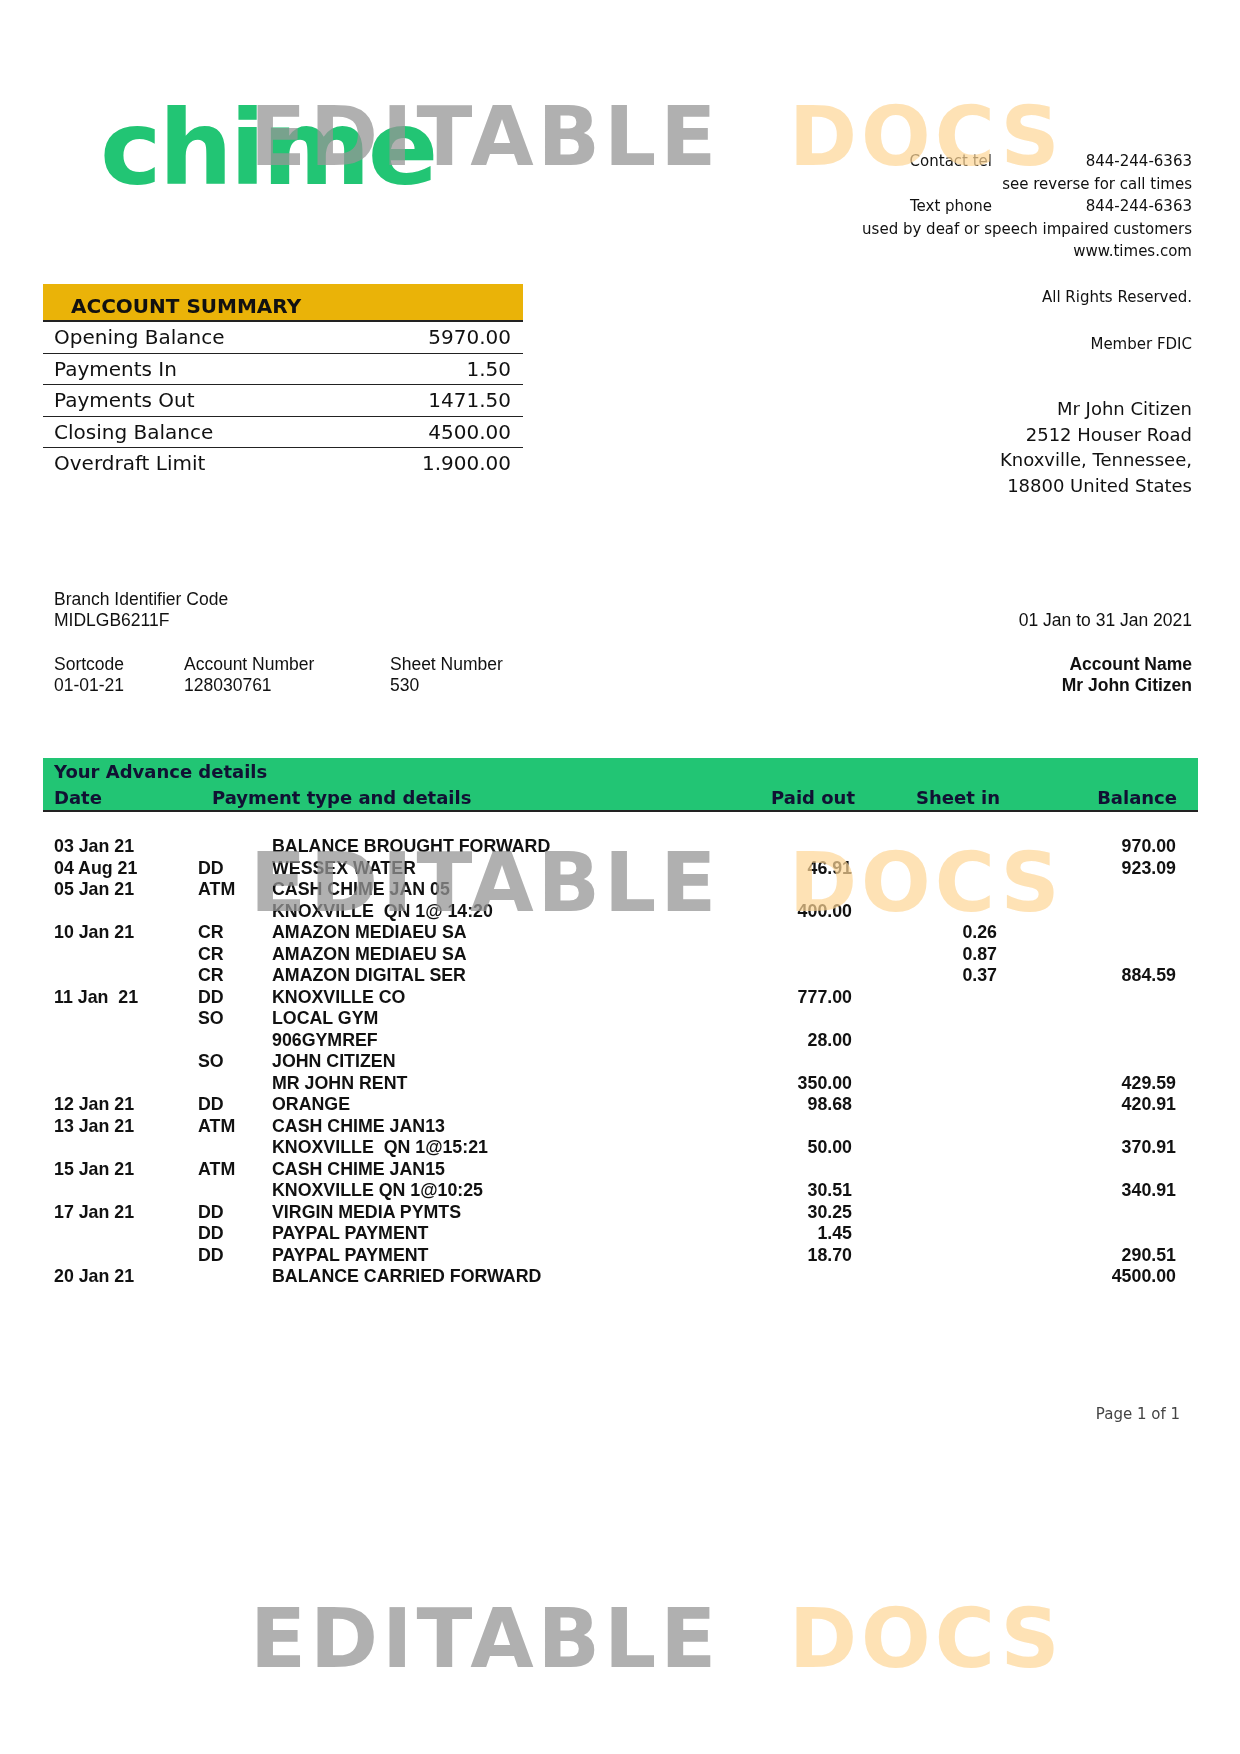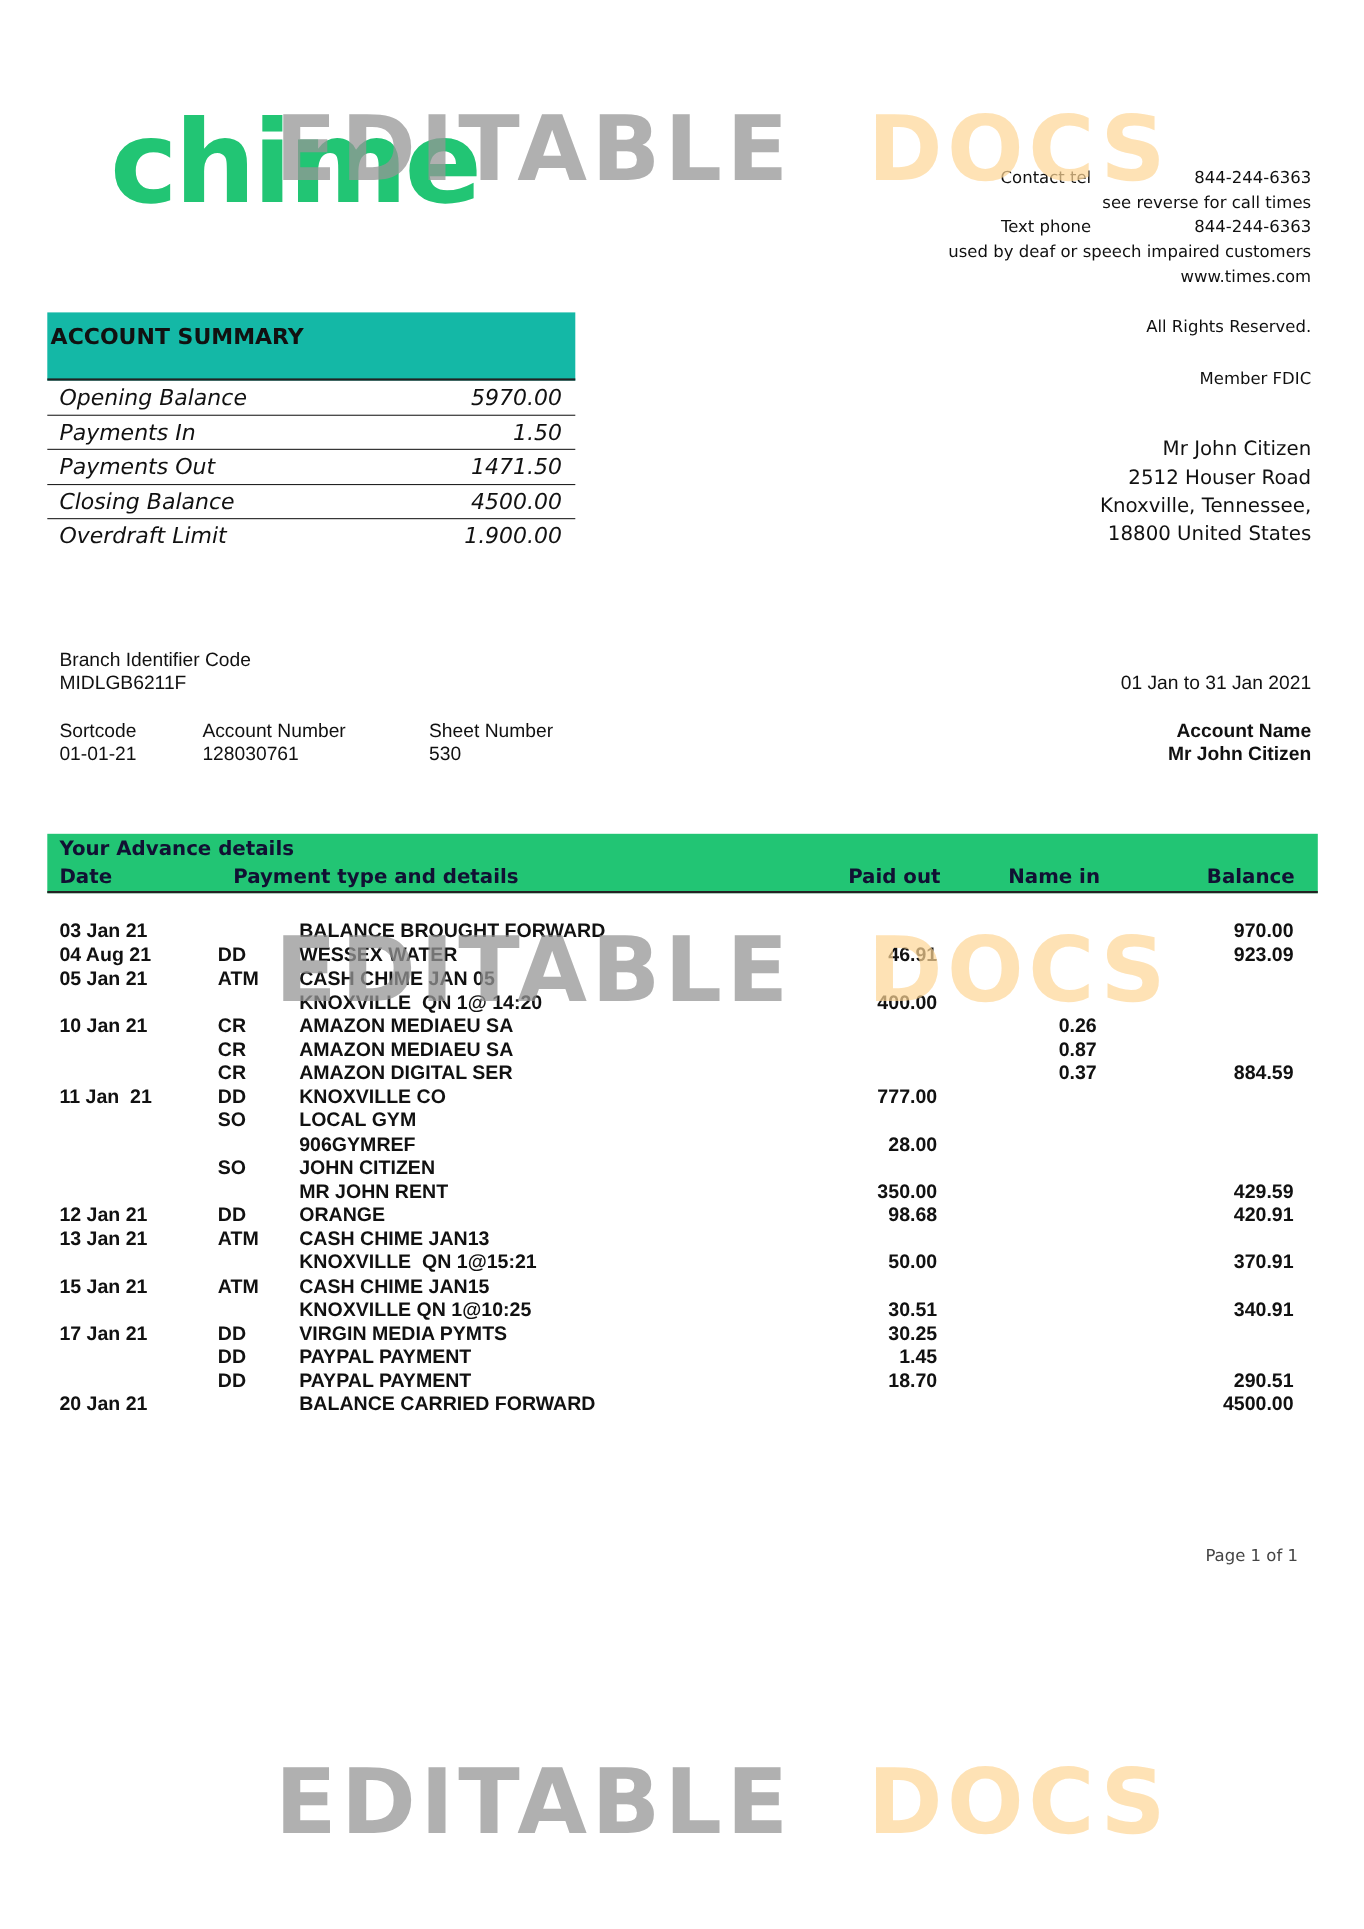--- a/index.html
+++ b/index.html
@@ -21,22 +21,22 @@
   .contact .row2 .lbl { width: 120px; text-align: right; }
   .contact .row2 .val { width: 200px; text-align: right; }
 
   .rights { right: 48px; top: 288px; font-size: 15px; }
   .fdic { right: 48px; top: 335px; font-size: 15px; }
 
   .address { right: 48px; top: 396px; font-size: 18px; line-height: 25.5px; text-align: right; }
 
   
   .summary { left: 43px; top: 284px; width: 480px; }
-  .summary .hdr { background: #14b8a6; height: 62px; border-bottom: 2px solid #222; box-sizing: border-box; padding-left: 3px; font-family: "DejaVu Sans", sans-serif; font-weight: bold; font-size: 20px; line-height: 44px; color: #111; }
-  .summary .srow { height: 31.5px; border-bottom: 1.5px solid #222; box-sizing: border-box; display: flex; justify-content: space-between; padding: 0 12px 0 11px; font-family: "DejaVu Sans", sans-serif; font-size: 20px; line-height: 30px; font-style: italic; }
+  .summary .hdr { background: #eab308; height: 38px; border-bottom: 2px solid #222; box-sizing: border-box; padding-left: 28px; font-family: "DejaVu Sans", sans-serif; font-weight: bold; font-size: 20px; line-height: 44px; color: #111; }
+  .summary .srow { height: 31.5px; border-bottom: 1.5px solid #222; box-sizing: border-box; display: flex; justify-content: space-between; padding: 0 12px 0 11px; font-family: "DejaVu Sans", sans-serif; font-size: 20px; line-height: 30px; }
   .summary .srow:last-child { border-bottom: none; }
 
   
   .info { font-family: "Liberation Sans", sans-serif; font-size: 17.5px; line-height: 21px; }
 
   
   .thead { left: 43px; top: 758px; width: 1155px; height: 54px; background: #22c574; border-bottom: 2px solid #222; box-sizing: border-box; font-family: "DejaVu Sans", sans-serif; font-weight: bold; font-size: 18px; color: #113; }
   .thead .t1 { position: absolute; left: 11px; top: 3px; }
   .thead .col { position: absolute; top: 29px; }
 
@@ -125,21 +125,21 @@
 <div class="abs info" style="right:48px; top:654px; text-align:right;font-weight:bold;">
   <div>Account Name</div>
   <div>Mr John Citizen</div>
 </div>
 
 <div class="abs thead">
   <span class="t1">Your Advance details</span>
   <span class="col" style="left:11px;">Date</span>
   <span class="col" style="left:169px;">Payment type and details</span>
   <span class="col" style="right:343px;">Paid out</span>
-  <span class="col" style="right:198px;">Name in</span>
+  <span class="col" style="right:198px;">Sheet in</span>
   <span class="col" style="right:21px;">Balance</span>
 </div>
 
 <div class="abs rows">
   <div class="trow">
       <span class="c-date">03 Jan 21</span>
       <span class="c-type"></span>
       <span class="c-desc">BALANCE BROUGHT FORWARD</span>
       <span class="c-out"></span>
       <span class="c-in"></span>

